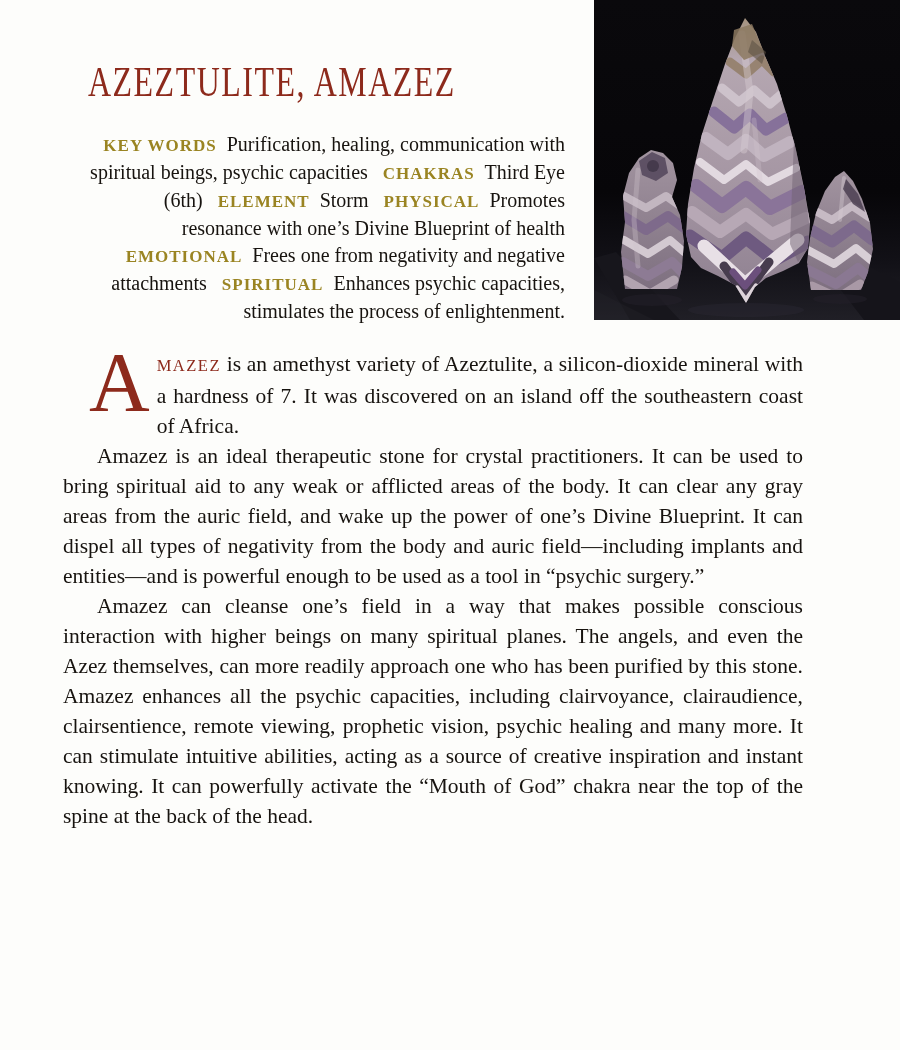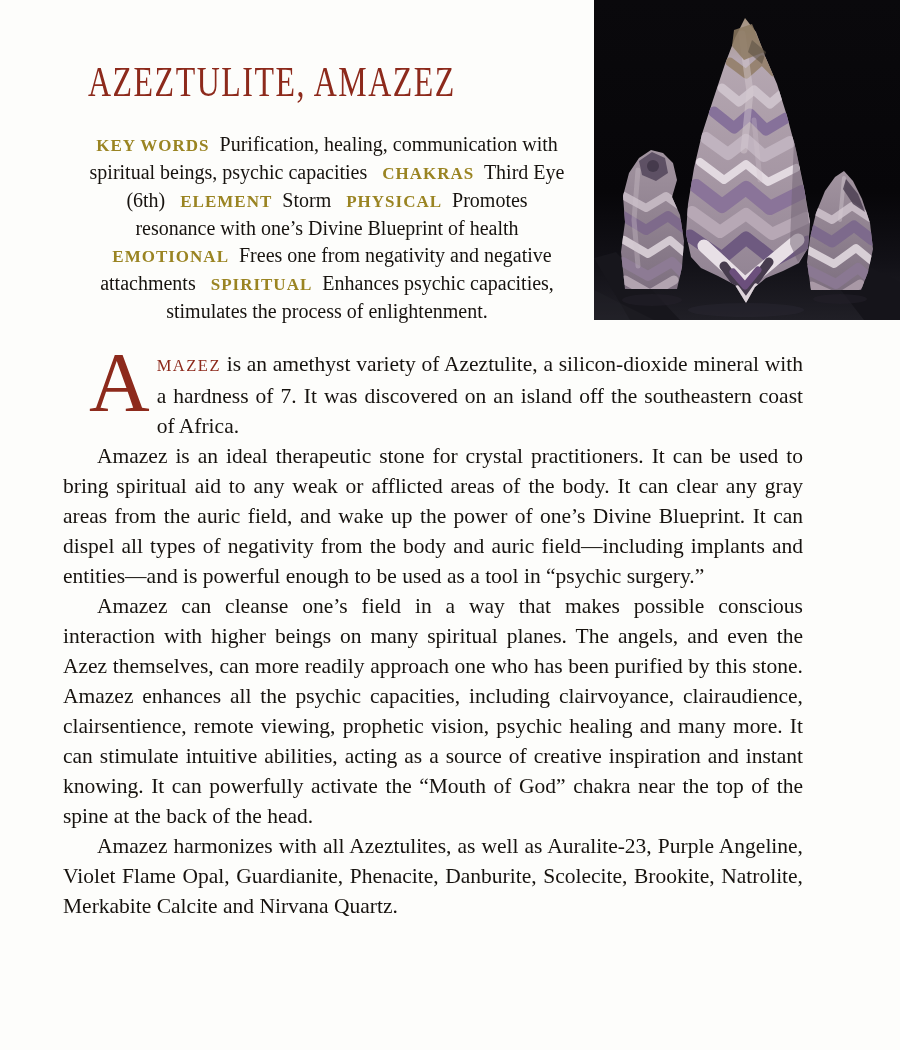--- a/index.html
+++ b/index.html
@@ -15,21 +15,21 @@
     position:absolute; left:88px; top:58px; margin:0;
     font-size:42px; font-weight:400; letter-spacing:2px;
     color:#8d2a1c; white-space:nowrap;
     transform:scaleX(0.76); transform-origin:0 50%;
   }
 
   
   .kw {
     position:absolute; left:89px; top:131px; width:476px;
     font-size:20px; line-height:27px; color:#17130f;
-    text-align:center;
+    text-align:right;
   }
   .kw-label {
     font-weight:700; font-size:17px; letter-spacing:1px;
     color:#9a8422; padding-right:5px;
   }
   .kw-seg:not(:first-child) .kw-label { padding-left:10px; }
 
   
   .photo {
     position:absolute; left:594px; top:0; width:306px; height:320px;
@@ -168,17 +168,16 @@
         </g>
         <polygon points="252,179 264,194 271,212 259,204 249,189" fill="#473b4d" opacity="0.8"></polygon>
       </g>
     </svg>
   </figure>
 
   <div class="body-text">
     <p class="p-first"><span class="dropcap">A</span><span class="leadcaps">MAZEZ</span><span> is an amethyst variety of Azeztulite, a silicon-dioxide mineral with a hardness of 7. It was discovered on an island off the southeastern coast of Africa.</span></p>
     <p class="indent">Amazez is an ideal therapeutic stone for crystal practitioners. It can be used to bring spiritual aid to any weak or afflicted areas of the body. It can clear any gray areas from the auric field, and wake up the power of one’s Divine Blueprint. It can dispel all types of negativity from the body and auric field—including implants and entities—and is powerful enough to be used as a tool in “psychic surgery.”</p>
     <p class="indent">Amazez can cleanse one’s field in a way that makes possible conscious interaction with higher beings on many spiritual planes. The angels, and even the Azez themselves, can more readily approach one who has been purified by this stone. Amazez enhances all the psychic capacities, including clairvoyance, clairaudience, clairsentience, remote viewing, prophetic vision, psychic healing and many more. It can stimulate intuitive abilities, acting as a source of creative inspiration and instant knowing. It can powerfully activate the “Mouth of God” chakra near the top of the spine at the back of the head.</p>
-    <p class="indent">Amazez harmonizes with all Azeztulites, as well as Auralite-23, Purple Angeline, Violet Flame Opal, Guardianite, Phenacite, Danburite, Scolecite, Brookite, Natrolite, Merkabite Calcite and Nirvana Quartz.</p>
   </div>
 
 
 </div>
 
 </body></html>

